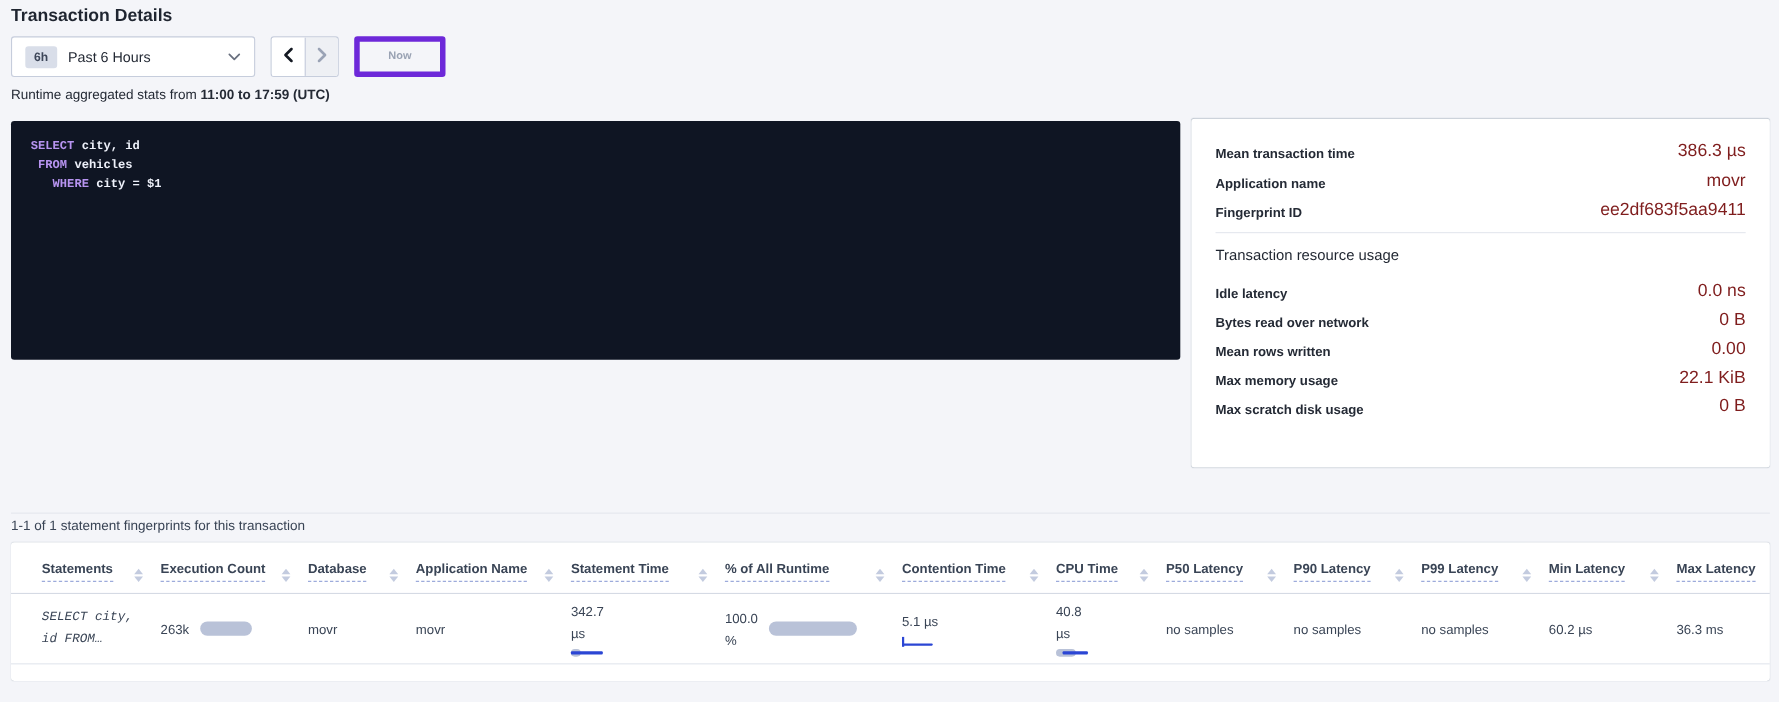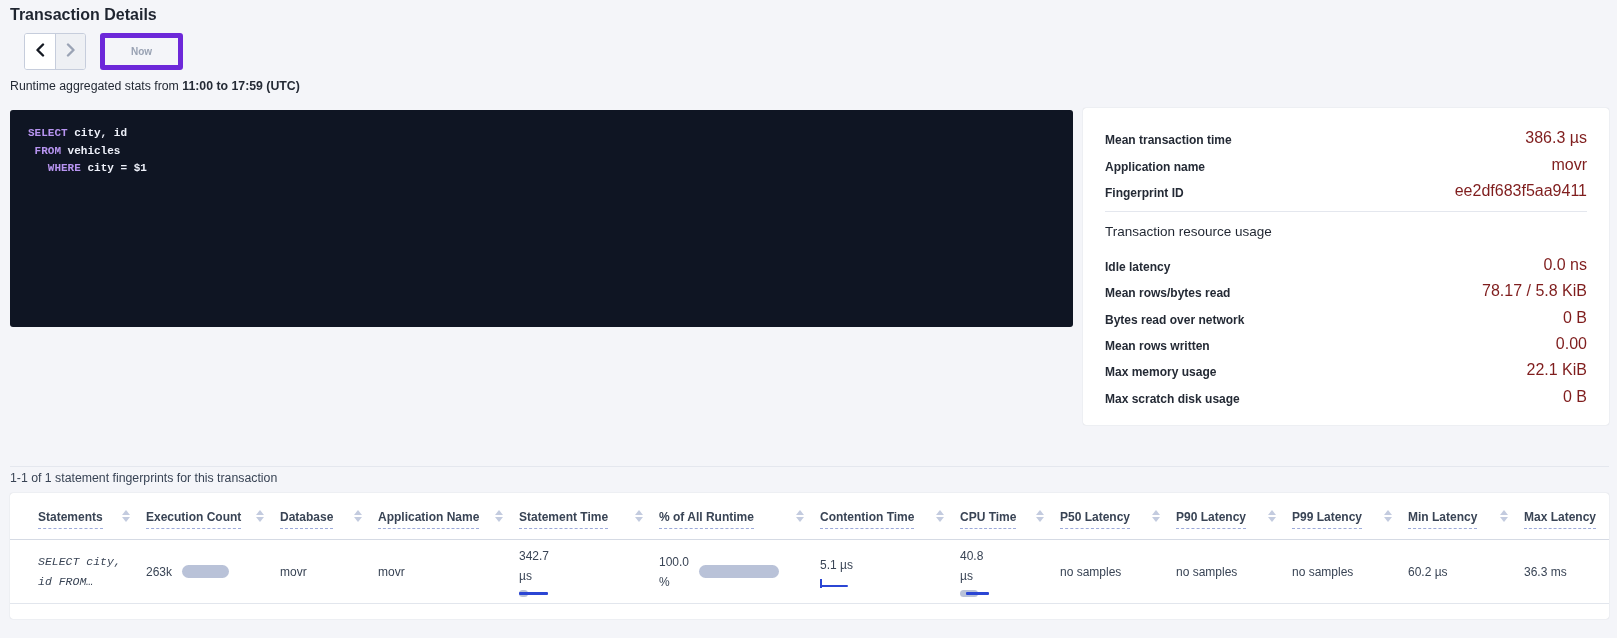--- a/index.html
+++ b/index.html
@@ -70,21 +70,21 @@
   .table-card {
     position:absolute; left:10px; top:493px; width:1599px; height:126px;
     background:#fff; border-radius:3px; box-shadow:0 0 1px rgba(67,90,111,.35);
     overflow:hidden;
   }
   .grid-cols {
     display:grid; padding-left:28px;
     grid-template-columns:108px 134px 98px 141px 140px 161px 140px 100px 116px 116px 116px 116px 120px;
   }
   .thead { height:47px; align-items:center; border-bottom:1px solid #d5dae4; padding-top:6px; }
-  .th { display:flex; align-items:flex-start; padding-right:0; min-width:0; }
+  .th { display:flex; align-items:flex-end; padding-right:0; min-width:0; }
   .th-label {
     font-size:12px; font-weight:700; color:#394455;
     border-bottom:1px dashed #9dabdb; padding-bottom:4px; white-space:nowrap; cursor:pointer;
   }
   .sort { display:flex; flex-direction:column; gap:2px; margin-left:auto; margin-right:16px; cursor:pointer; }
   .sort .up { width:0; height:0; border-left:4px solid transparent; border-right:4px solid transparent; border-bottom:5px solid #c3cbdf; }
   .sort .dn { width:0; height:0; border-left:4px solid transparent; border-right:4px solid transparent; border-top:5px solid #c3cbdf; }
   .th:last-child .sort { margin-right:-96px; }
 
   .trow { height:64px; align-items:center; border-bottom:1px solid #e2e6ed; font-size:12px; color:#394455; }
@@ -109,20 +109,29 @@
   .cpu-chart .bline { position:absolute; left:6px; top:3.5px; width:23px; height:2.5px; background:#2b46d4; border-radius:1px; }
 </style>
 </head>
 <body>
 
 <div id="app">
 
   <h1 class="page-title">Transaction Details</h1>
 
   <div class="controls">
+    <div class="range-select">
+      <span class="range-badge">6h</span>
+      <span class="range-label">Past 6 Hours</span>
+      <span class="range-caret">
+        <svg width="12" height="8" viewBox="0 0 12 8">
+            <path d="M1.5 1.5 L6 6 L10.5 1.5" fill="none" stroke="#69707f" stroke-width="1.6" stroke-linecap="round" stroke-linejoin="round"></path>
+          </svg>
+      </span>
+    </div>
     <div class="arrow-group">
       <button class="arrow-btn">
         <span>
           <svg width="10" height="14" viewBox="0 0 10 14">
               <path d="M8 1.5 L2.5 7 L8 12.5" fill="none" stroke="#141922" stroke-width="2.4" stroke-linecap="round" stroke-linejoin="round"></path>
             </svg>
         </span>
       </button>
       <button class="arrow-btn disabled">
         <span>
@@ -156,24 +165,20 @@
       <span class="sum-label">Fingerprint ID</span>
       <span class="sum-value">ee2df683f5aa9411</span>
     </div>
     <div class="sum-divider"></div>
     <div class="sum-section-title">Transaction resource usage</div>
     <div class="sum-row">
       <span class="sum-label">Idle latency</span>
       <span class="sum-value">0.0 ns</span>
     </div>
     <div class="sum-row">
-      <span class="sum-label">Mean rows/bytes read</span>
-      <span class="sum-value">78.17 / 5.8 KiB</span>
-    </div>
-    <div class="sum-row">
       <span class="sum-label">Bytes read over network</span>
       <span class="sum-value">0 B</span>
     </div>
     <div class="sum-row">
       <span class="sum-label">Mean rows written</span>
       <span class="sum-value">0.00</span>
     </div>
     <div class="sum-row">
       <span class="sum-label">Max memory usage</span>
       <span class="sum-value">22.1 KiB</span>

